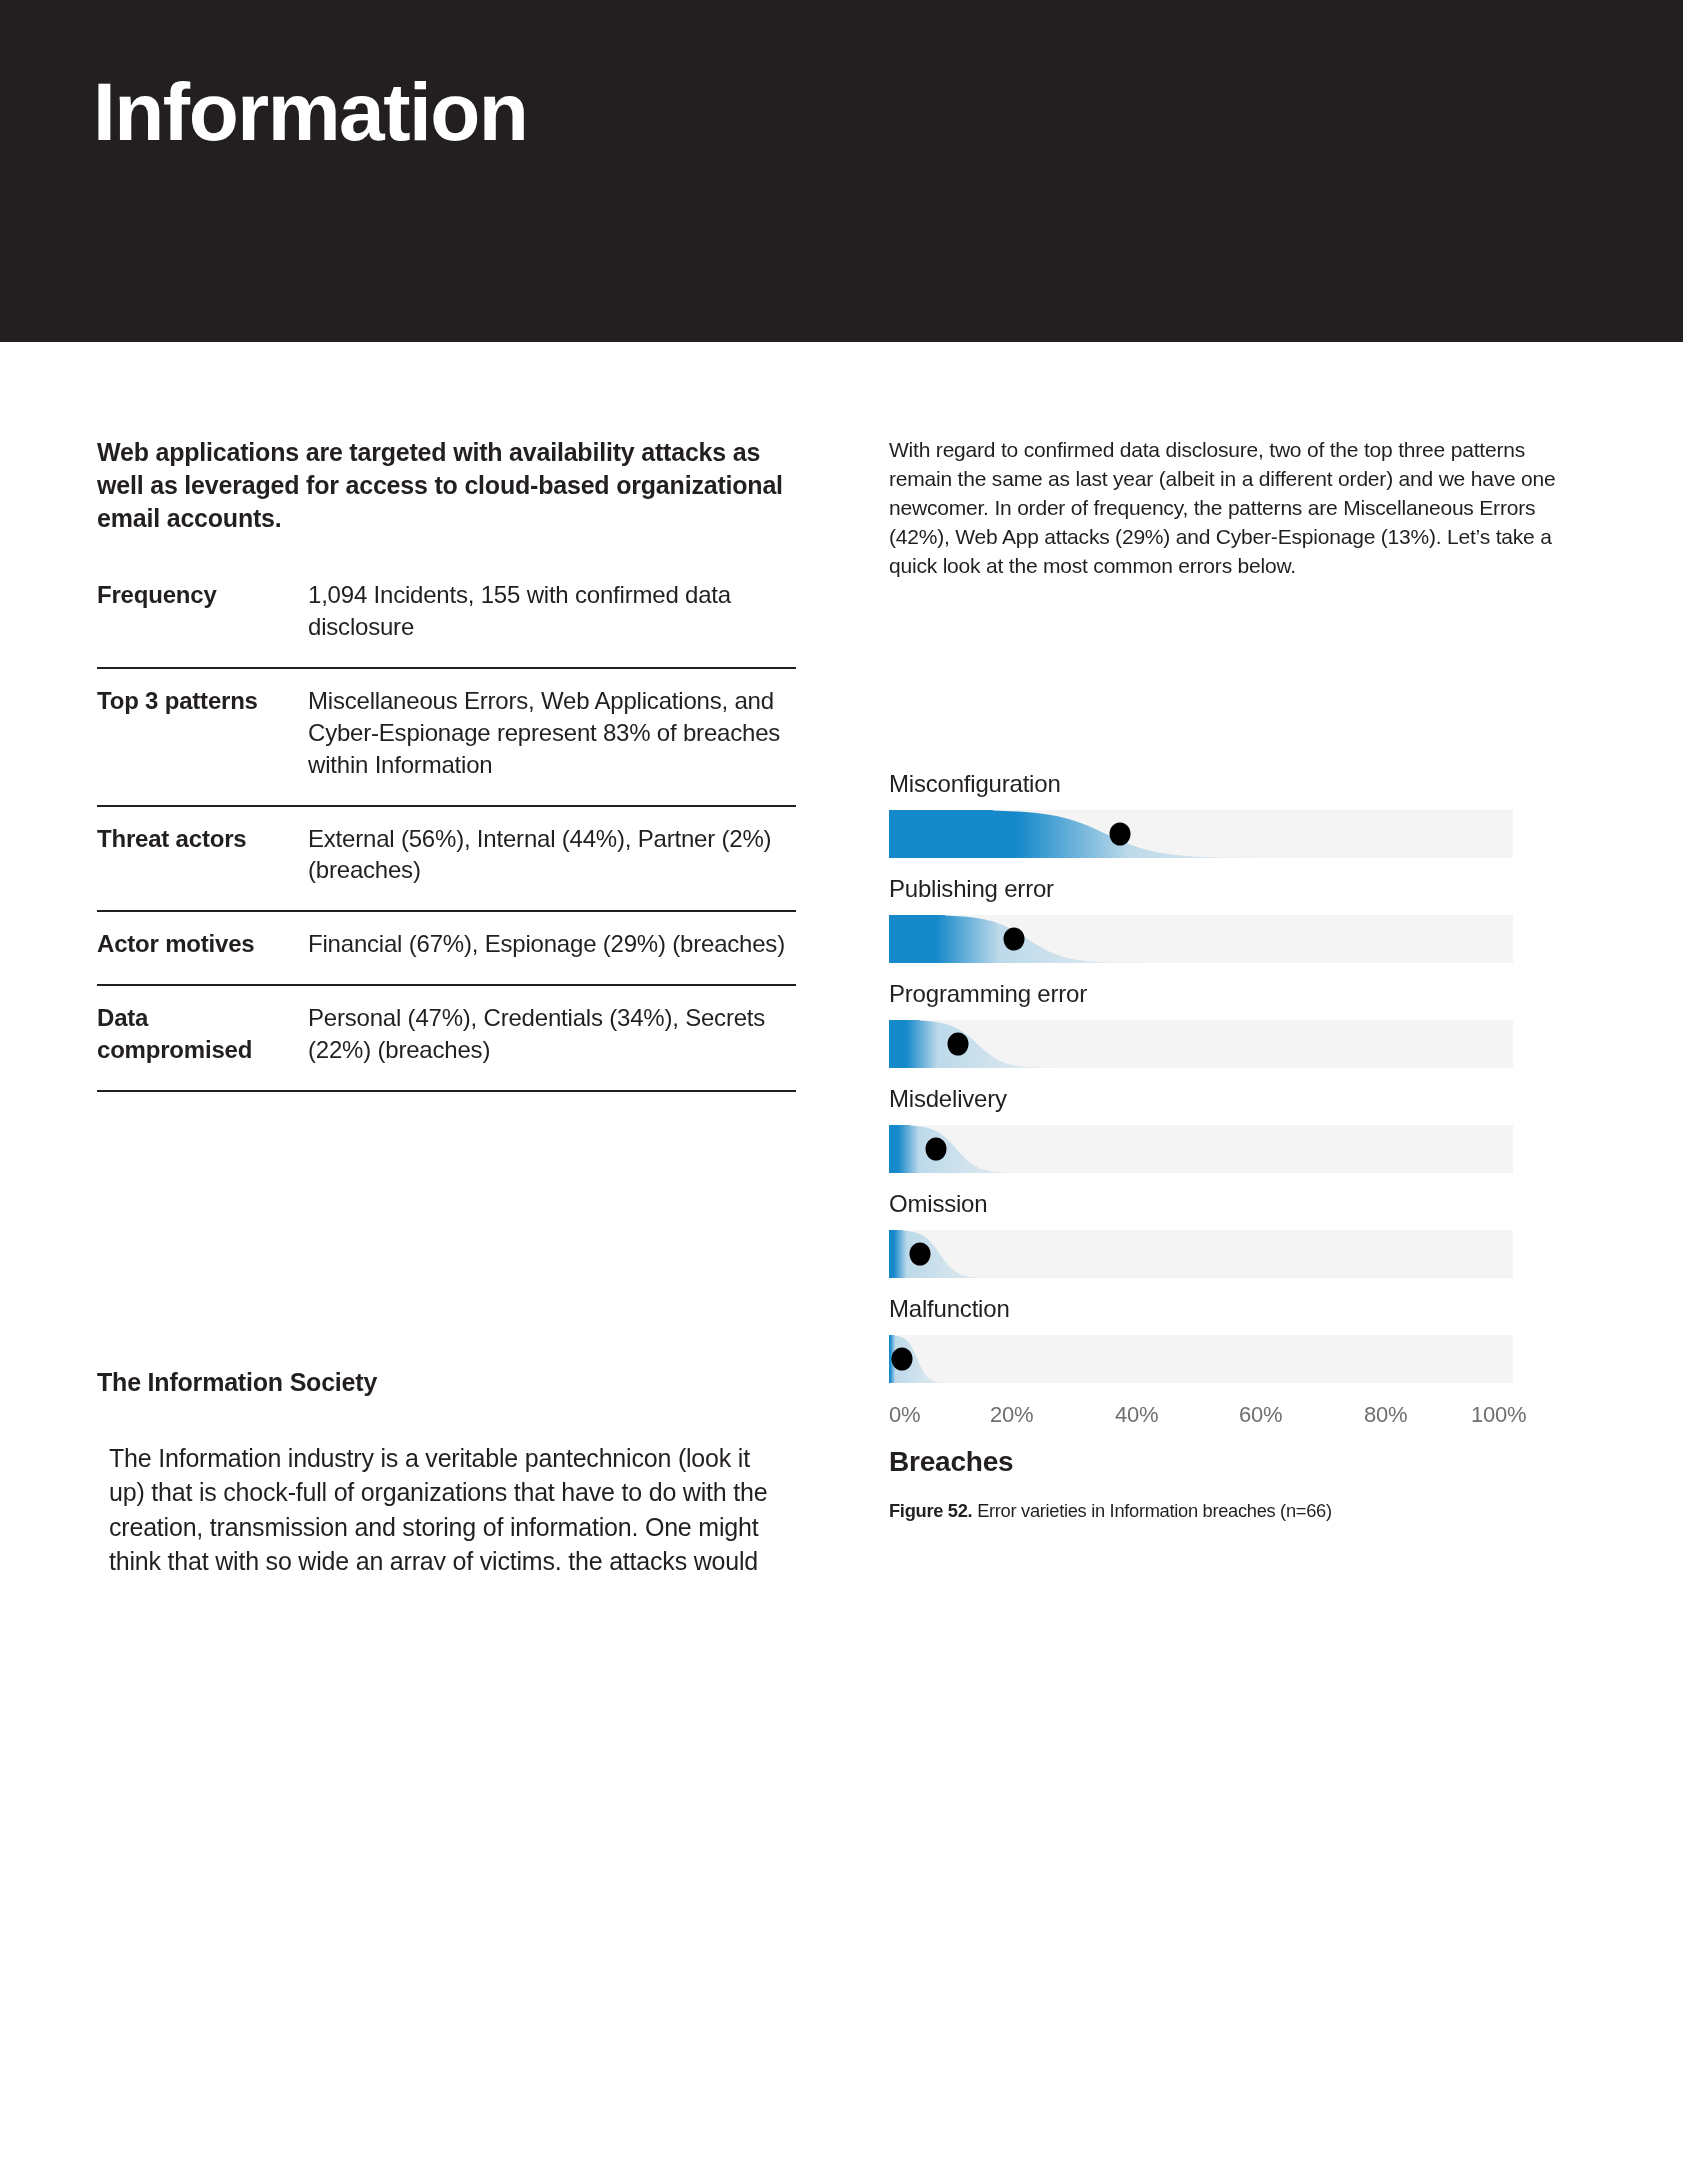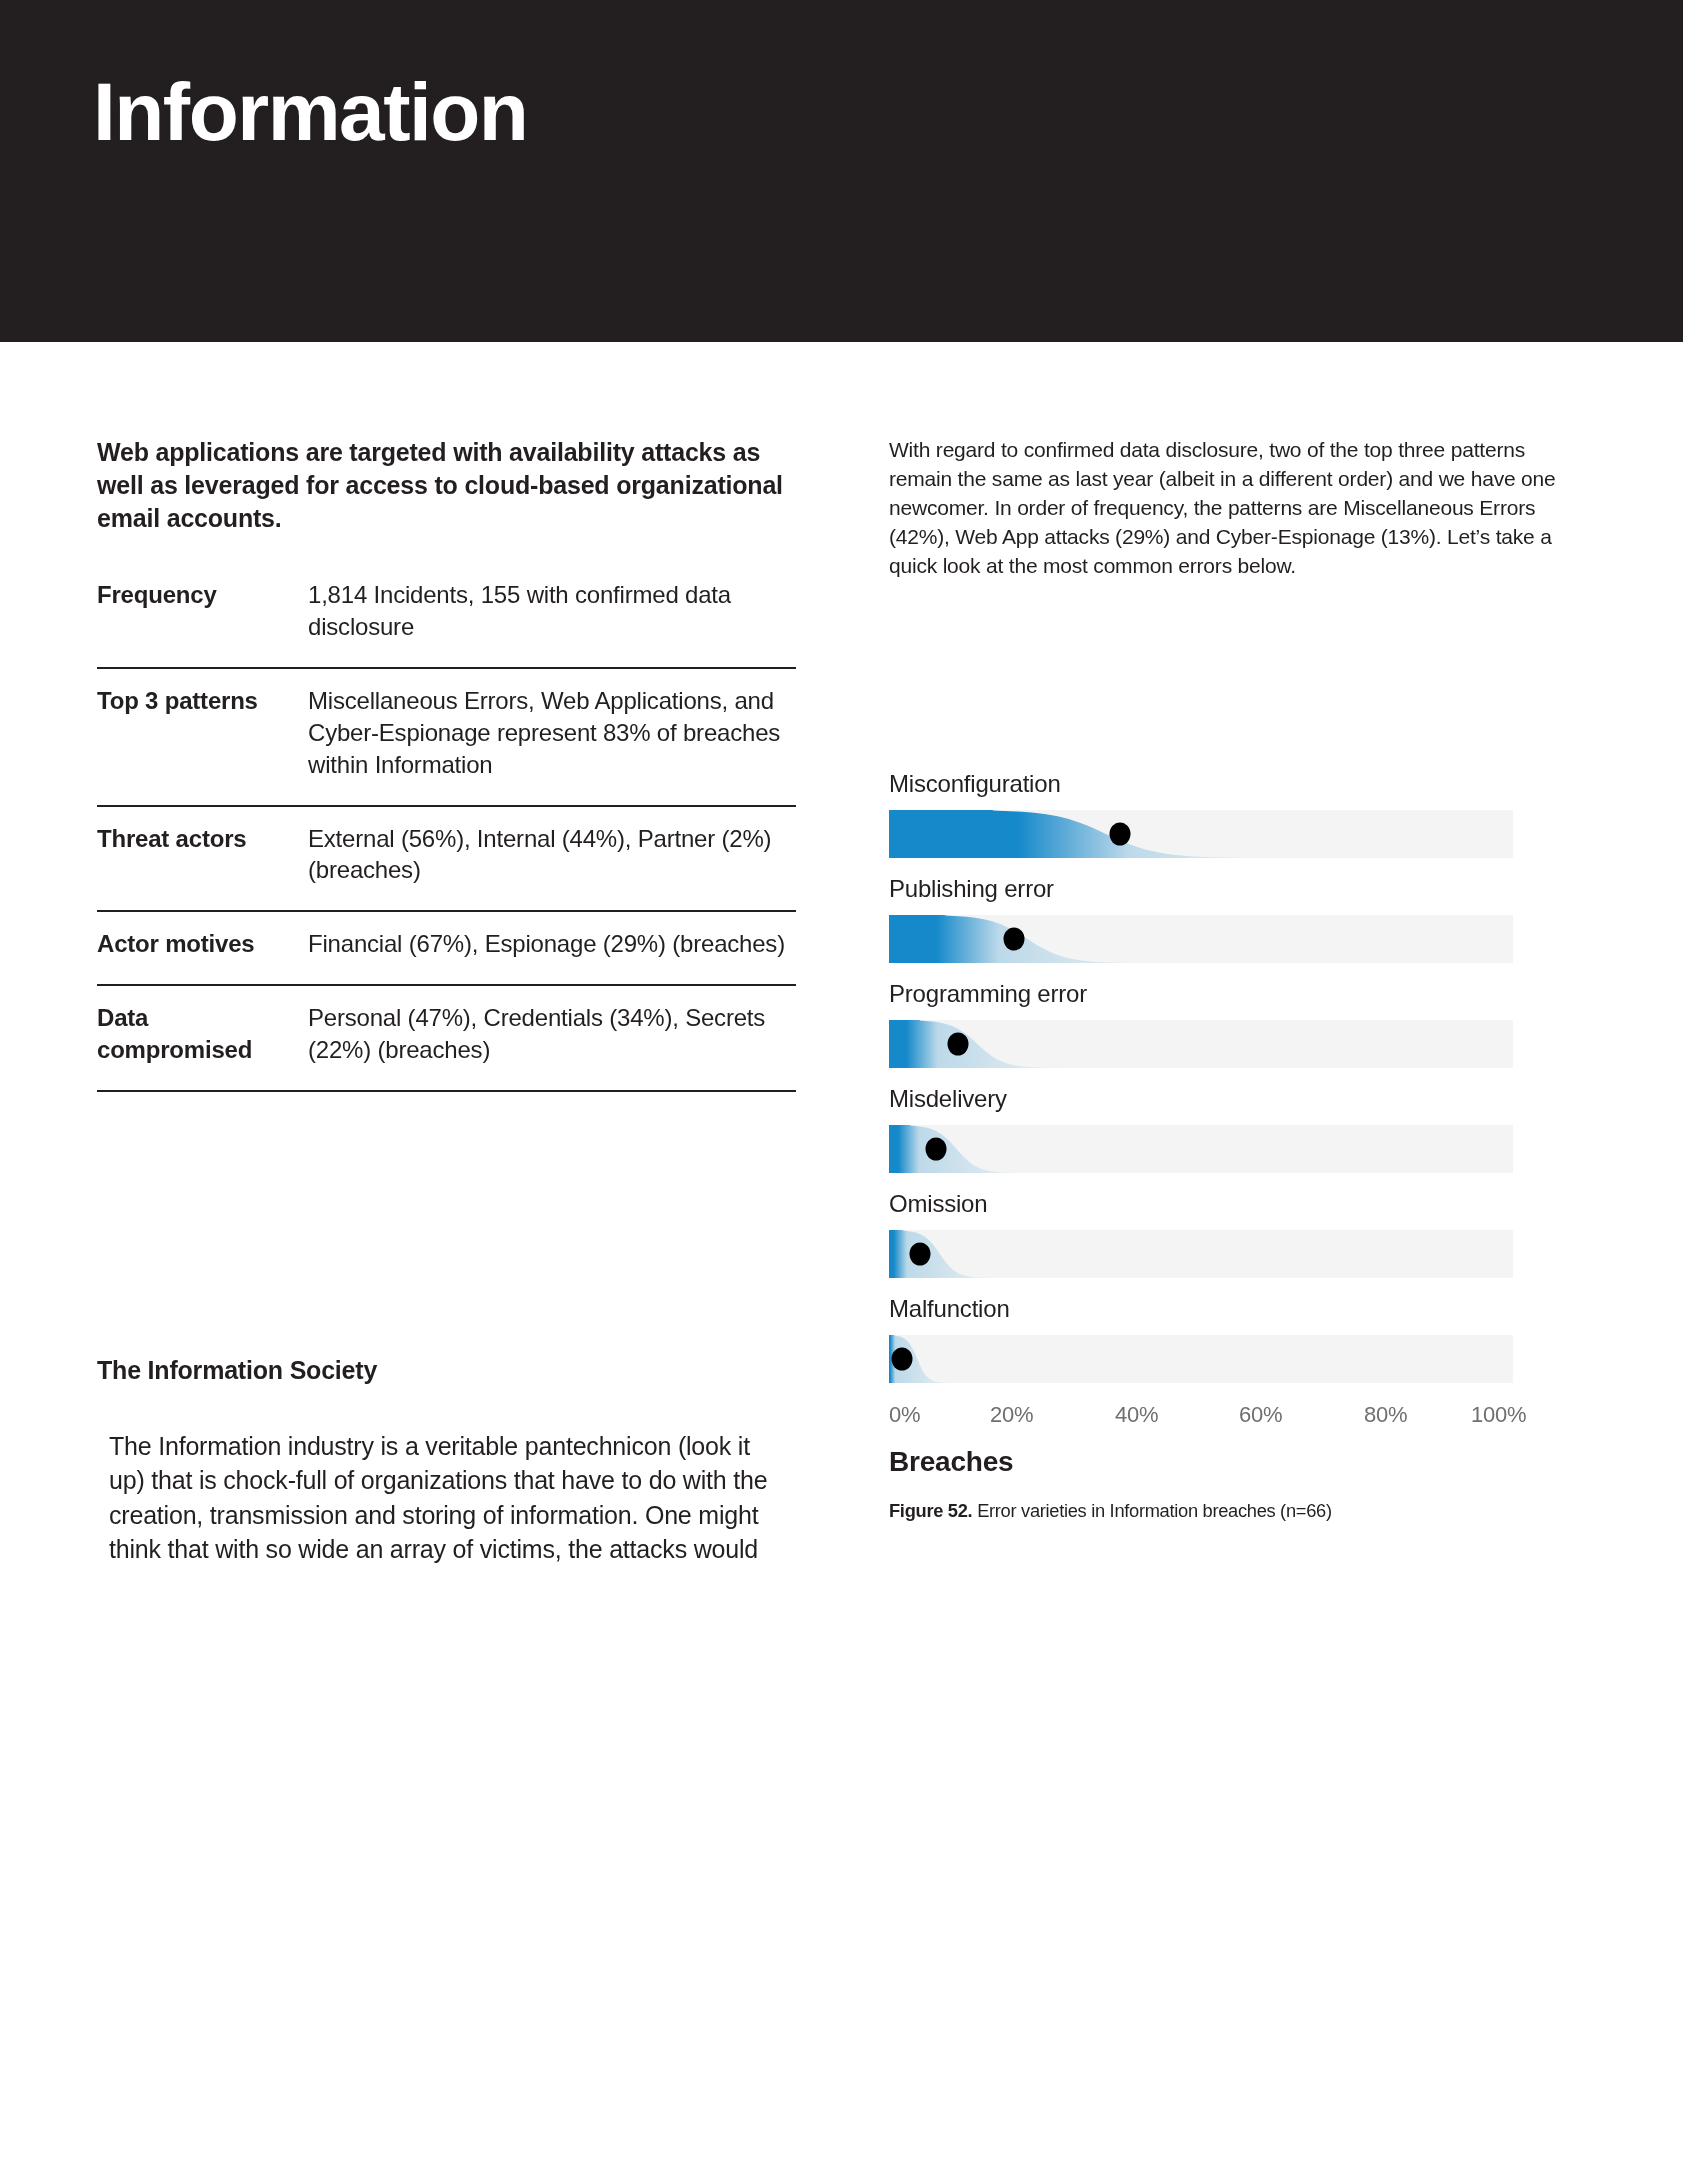--- a/index.html
+++ b/index.html
@@ -49,21 +49,21 @@
   .kv-val {
     flex:1 1 auto;
     font-size:24px; font-weight:normal; line-height:1.33;
     letter-spacing:-0.2px;
   }
 
   
   .section { position:absolute; left:97px; top:1354px; width:699px; }
   .section-title {
     font-size:25px; font-weight:bold; line-height:1.3;
-    letter-spacing:-0.2px; margin:0 0 42px 0;
+    letter-spacing:-0.2px; margin:12px 0 42px 0;
   }
   .section-body {
     font-size:25px; line-height:1.38; letter-spacing:-0.2px; margin:12px;
   }
 
   
   .body-para {
     font-size:21px; line-height:1.38; letter-spacing:-0.2px; margin:0;
   }
 
@@ -112,21 +112,21 @@
 
   <div class="header-band">
     <div class="header-title">Information</div>
   </div>
 
   <div class="col-left">
     <p class="lede">Web applications are targeted with availability attacks as well as leveraged for access to cloud-based organizational email accounts.</p>
     <div class="kv-table" id="kv-table">
         <div class="kv-row first">
           <div class="kv-key">Frequency</div>
-          <div class="kv-val">1,814 Incidents, 155 with confirmed data disclosure</div>
+          <div class="kv-val">1,094 Incidents, 155 with confirmed data disclosure</div>
         </div>
         <div class="kv-row">
           <div class="kv-key">Top 3 patterns</div>
           <div class="kv-val">Miscellaneous Errors, Web Applications, and Cyber-Espionage represent 83% of breaches within Information</div>
         </div>
         <div class="kv-row">
           <div class="kv-key">Threat actors</div>
           <div class="kv-val">External (56%), Internal (44%), Partner (2%) (breaches)</div>
         </div>
         <div class="kv-row">

